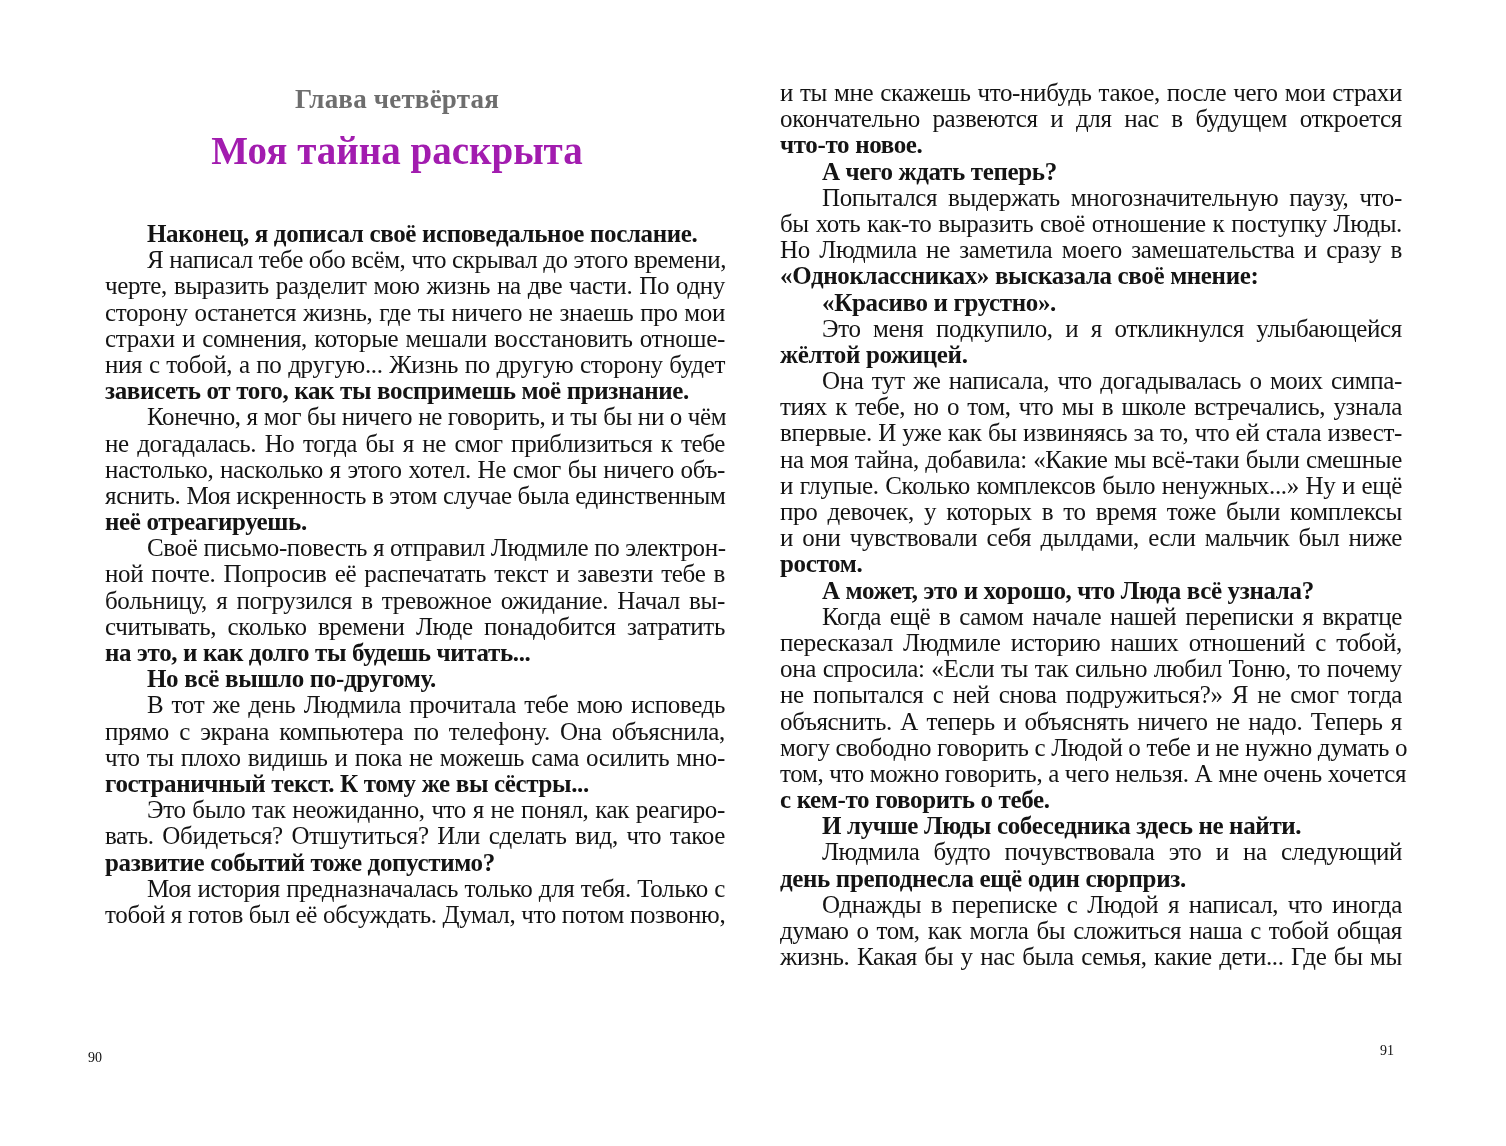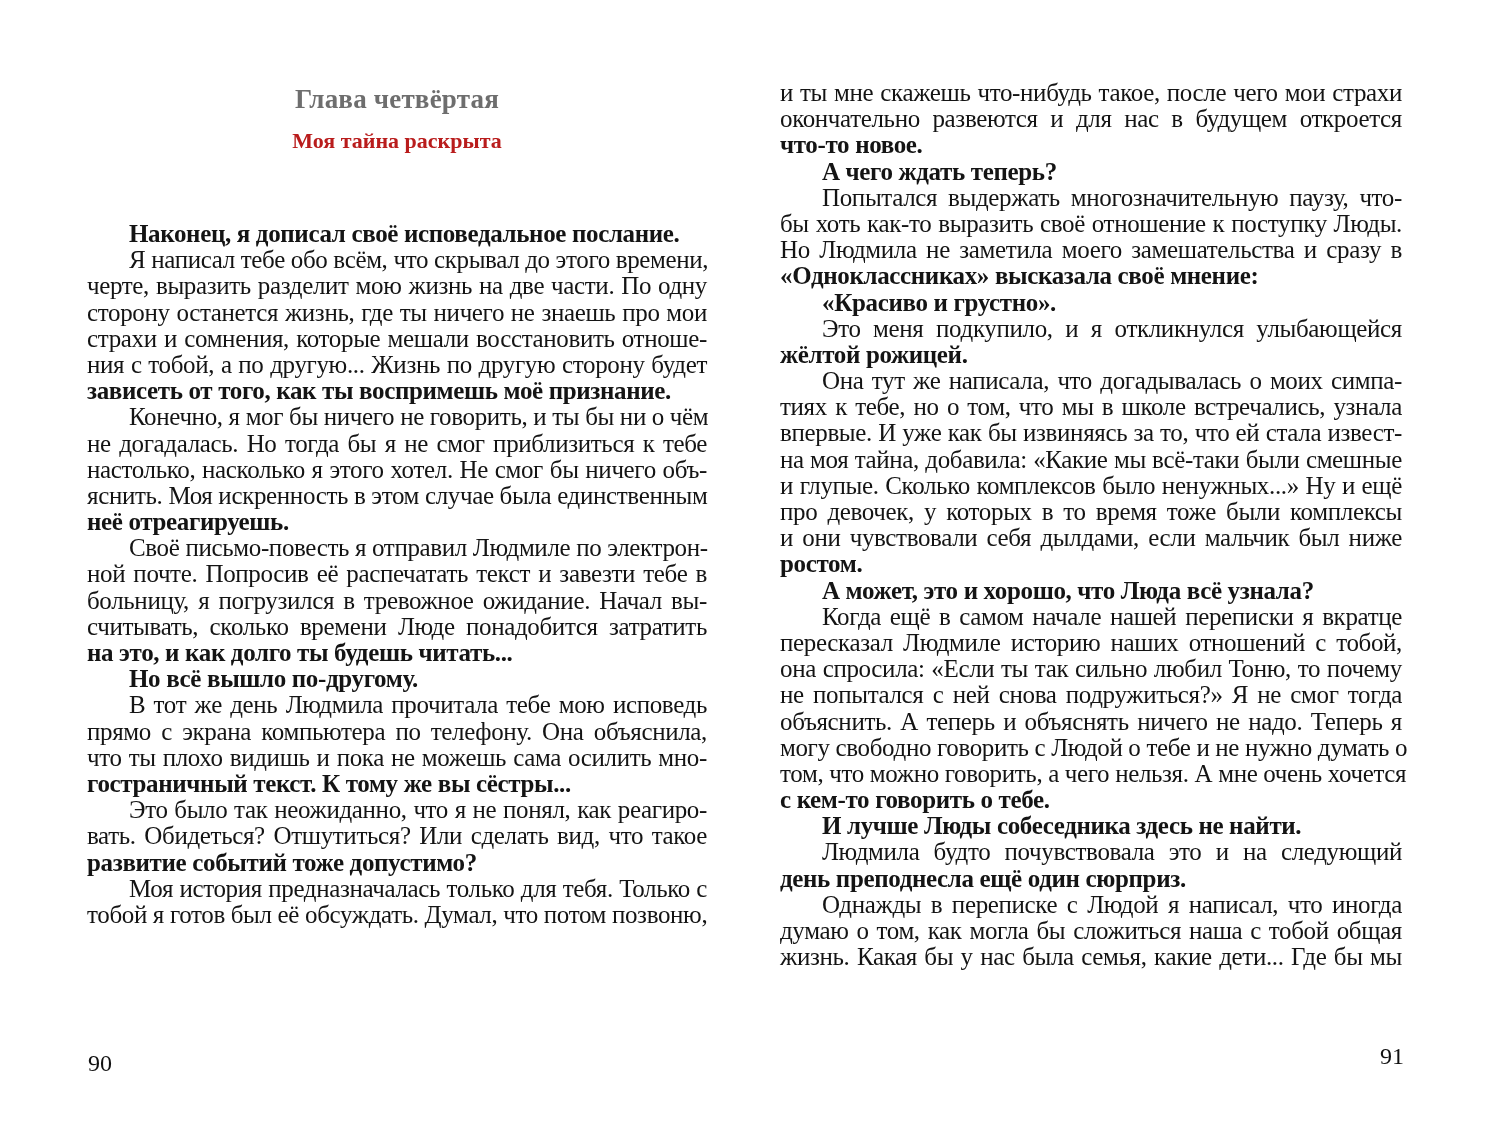--- a/index.html
+++ b/index.html
@@ -33,33 +33,33 @@
     font-weight: bold;
     color: #6e6e6e;
     letter-spacing: 0.2px;
   }
   .chapter-title {
     position: absolute;
     left: 87px;
     width: 620px;
     top: 128px;
     text-align: center;
-    font-size: 22px;
+    font-size: 39px;
     font-weight: bold;
-    color: #b91c1c;
+    color: #a21caf;
   }
   .text-block {
     position: absolute;
     font-size: 25px;
     line-height: 26.2px;
     text-align: justify;
     letter-spacing: -0.35px;
   }
   .left-block {
-    left: 87px;
+    left: 105px;
     width: 620px;
     top: 221px;
   }
   .right-block {
     left: 27px;
     width: 622px;
     top: 80px;
   }
   .line {
     display: block;
@@ -69,21 +69,21 @@
   }
   .line.last {
     text-align-last: left;
     font-weight: bold;
   }
   .line.indent {
     padding-left: 42px;
   }
   .page-number {
     position: absolute;
-    font-size: 24px;
+    font-size: 14px;
     color: #111;
   }
   .page-number.left { left: 88px; top: 1050px; }
   .page-number.right { left: 627px; top: 1043px; }
 </style>
 </head>
 <body>
 
 <div class="page page-left">
   <div class="chapter-label">Глава четвёртая</div>

